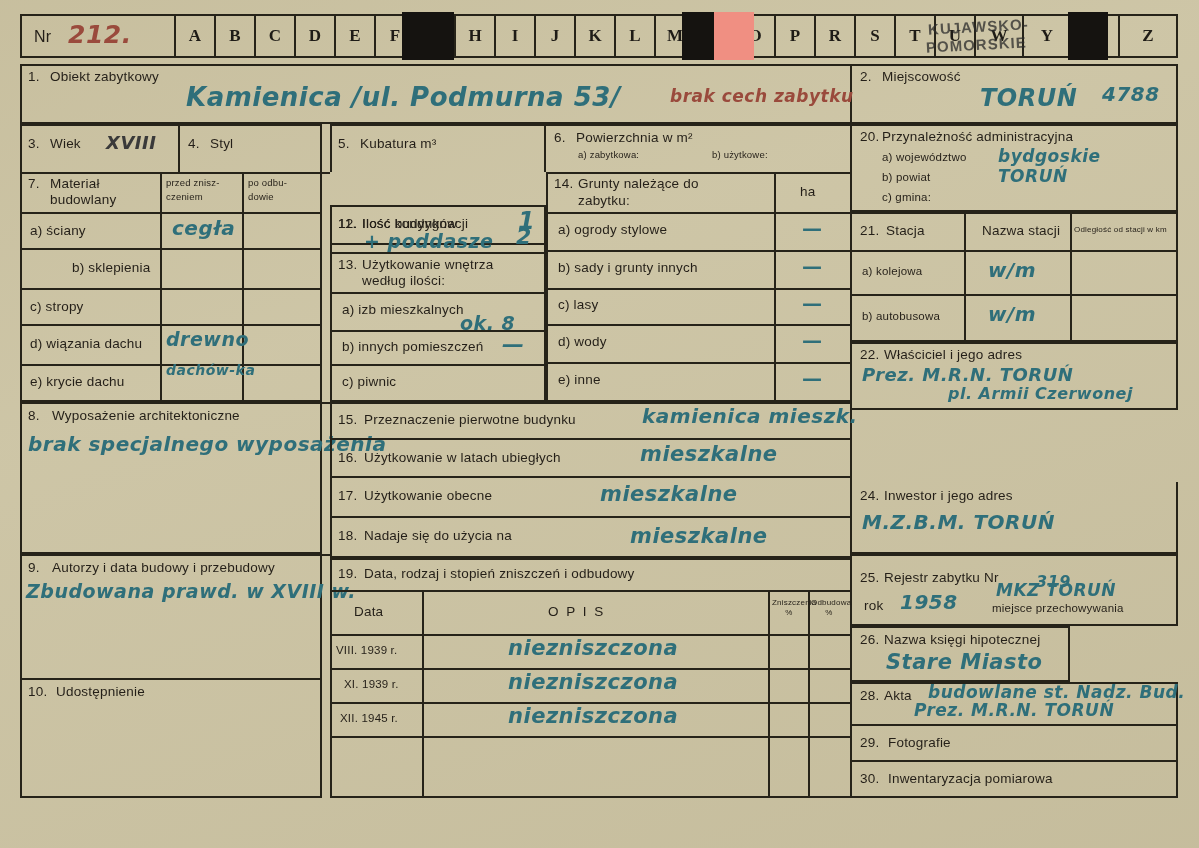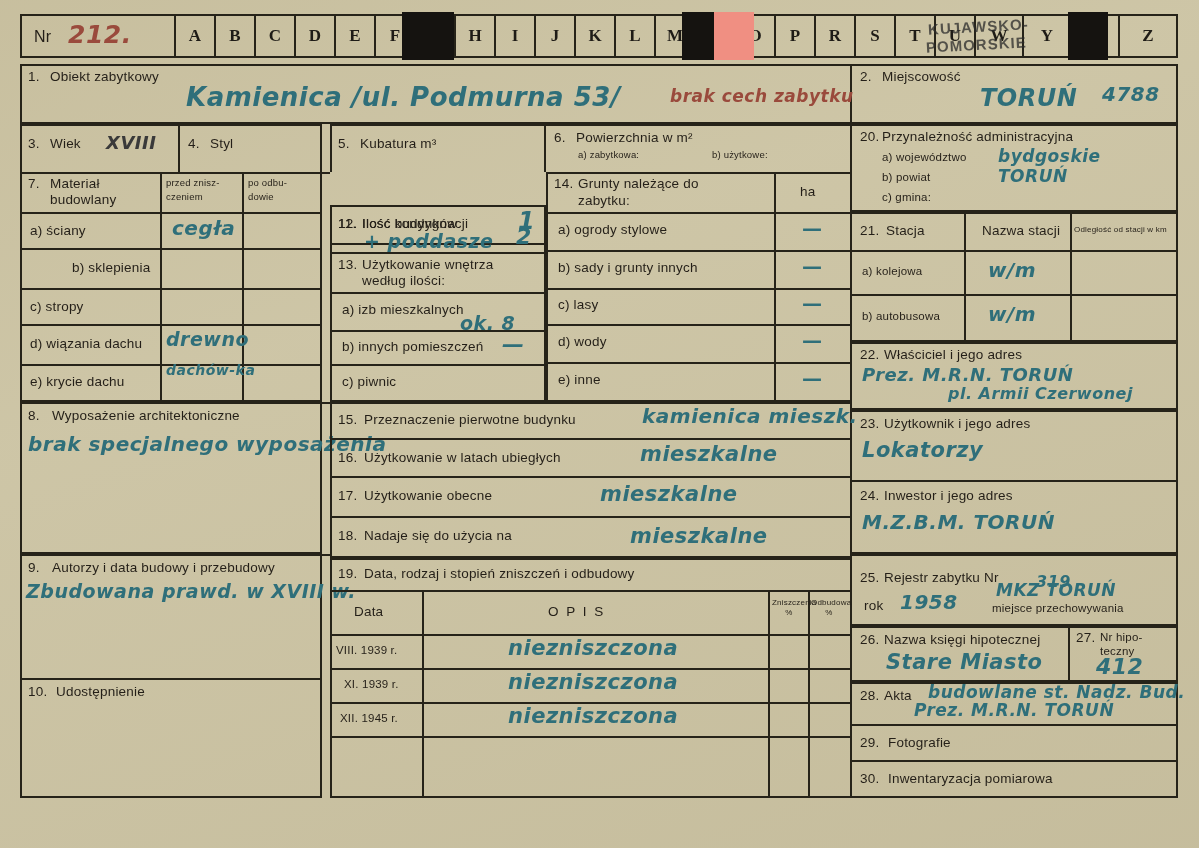--- a/index.html
+++ b/index.html
@@ -370,28 +370,20 @@
   </div>
   <div class="b" style="left:330px;top:518px;width:522px;height:40px;">
     <div class="h" style="left:0;top:38px;width:522px;"></div>
     <div class="v" style="left:0;top:0;height:40px;"></div>
     <div class="v" style="left:520px;top:0;height:40px;"></div>
     <div class="lbl" style="left:8px;top:10px;">18.</div>
     <div class="lbl" style="left:34px;top:10px;">Nadaje się do użycia na</div>
     <div class="hand" style="left:300px;top:6px;font-size:21px;">mieszkalne</div>
   </div>
 
-  <div class="b" style="left:852px;top:410px;width:326px;height:72px;">
-    <div class="h" style="left:0;top:0;width:326px;"></div>
-    <div class="h" style="left:0;top:70px;width:326px;"></div>
-    <div class="v" style="left:324px;top:0;height:72px;"></div>
-    <div class="lbl" style="left:8px;top:6px;">23.</div>
-    <div class="lbl" style="left:32px;top:6px;">Użytkownik i jego adres</div>
-    <div class="hand" style="left:10px;top:28px;font-size:21px;">Lokatorzy</div>
-  </div>
   <div class="b" style="left:852px;top:482px;width:326px;height:72px;">
     <div class="h" style="left:0;top:70px;width:326px;"></div>
     <div class="v" style="left:324px;top:0;height:72px;"></div>
     <div class="lbl" style="left:8px;top:6px;">24.</div>
     <div class="lbl" style="left:32px;top:6px;">Inwestor i jego adres</div>
     <div class="hand" style="left:10px;top:28px;font-size:20px;">M.Z.B.M. TORUŃ</div>
   </div>
 
   <div class="b" style="left:20px;top:554px;width:302px;height:124px;">
     <div class="h" style="left:0;top:0;width:302px;"></div>
@@ -465,29 +457,20 @@
   </div>
 
   <div class="b" style="left:852px;top:626px;width:218px;height:56px;">
     <div class="h" style="left:0;top:0;width:218px;"></div>
     <div class="h" style="left:0;top:54px;width:218px;"></div>
     <div class="v" style="left:216px;top:0;height:56px;"></div>
     <div class="lbl" style="left:8px;top:6px;">26.</div>
     <div class="lbl" style="left:32px;top:6px;">Nazwa księgi hipotecznej</div>
     <div class="hand" style="left:34px;top:24px;font-size:21px;">Stare Miasto</div>
   </div>
-  <div class="b" style="left:1070px;top:626px;width:108px;height:56px;">
-    <div class="h" style="left:0;top:0;width:108px;"></div>
-    <div class="h" style="left:0;top:54px;width:108px;"></div>
-    <div class="v" style="left:106px;top:0;height:56px;"></div>
-    <div class="lbl" style="left:6px;top:4px;">27.</div>
-    <div class="lbl sm" style="left:30px;top:5px;">Nr hipo-</div>
-    <div class="lbl sm" style="left:30px;top:19px;">teczny</div>
-    <div class="hand" style="left:26px;top:28px;font-size:22px;">412</div>
-  </div>
 
   <div class="b" style="left:852px;top:682px;width:326px;height:44px;">
     <div class="h" style="left:0;top:0;width:326px;"></div>
     <div class="h" style="left:0;top:42px;width:326px;"></div>
     <div class="v" style="left:324px;top:0;height:44px;"></div>
     <div class="lbl" style="left:8px;top:6px;">28.</div>
     <div class="lbl" style="left:32px;top:6px;">Akta</div>
     <div class="hand" style="left:76px;top:0px;font-size:17px;">budowlane  st. Nadz. Bud.</div>
     <div class="hand" style="left:62px;top:18px;font-size:17px;">Prez. M.R.N. TORUŃ</div>
   </div>

